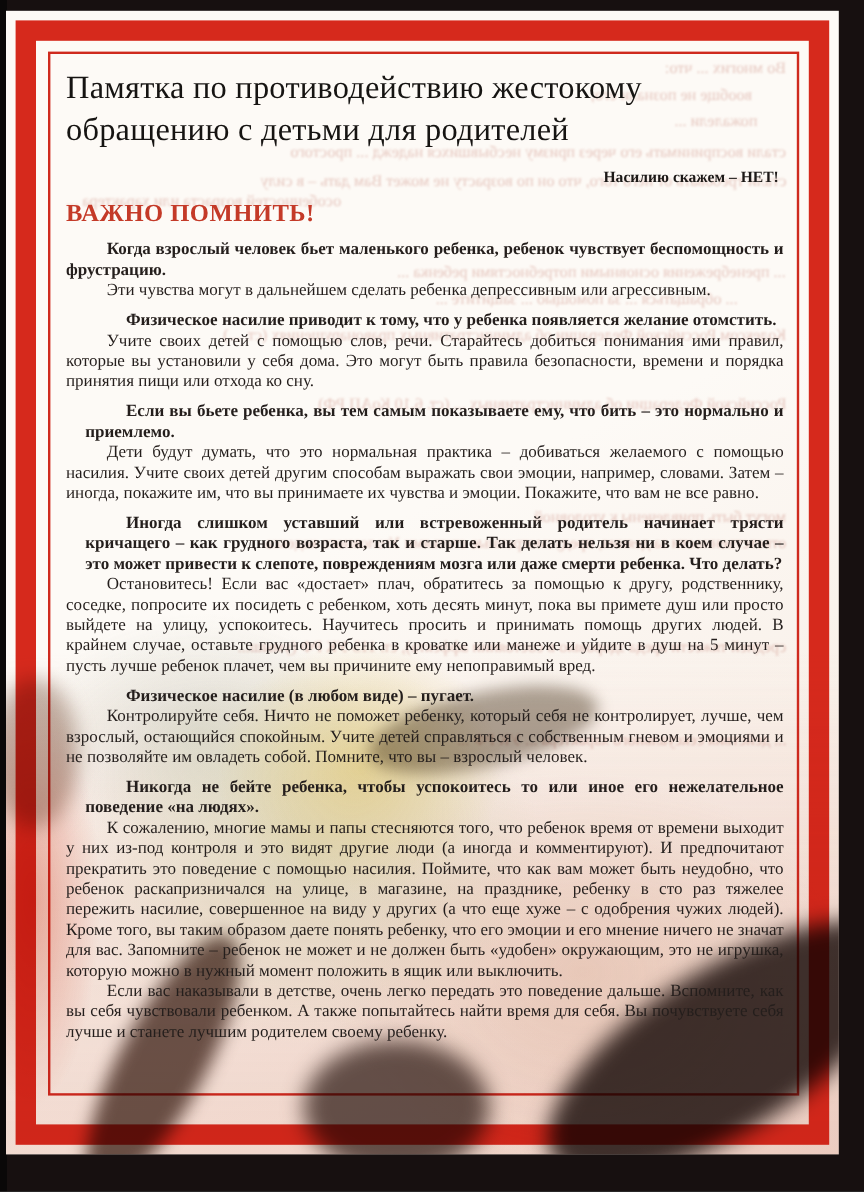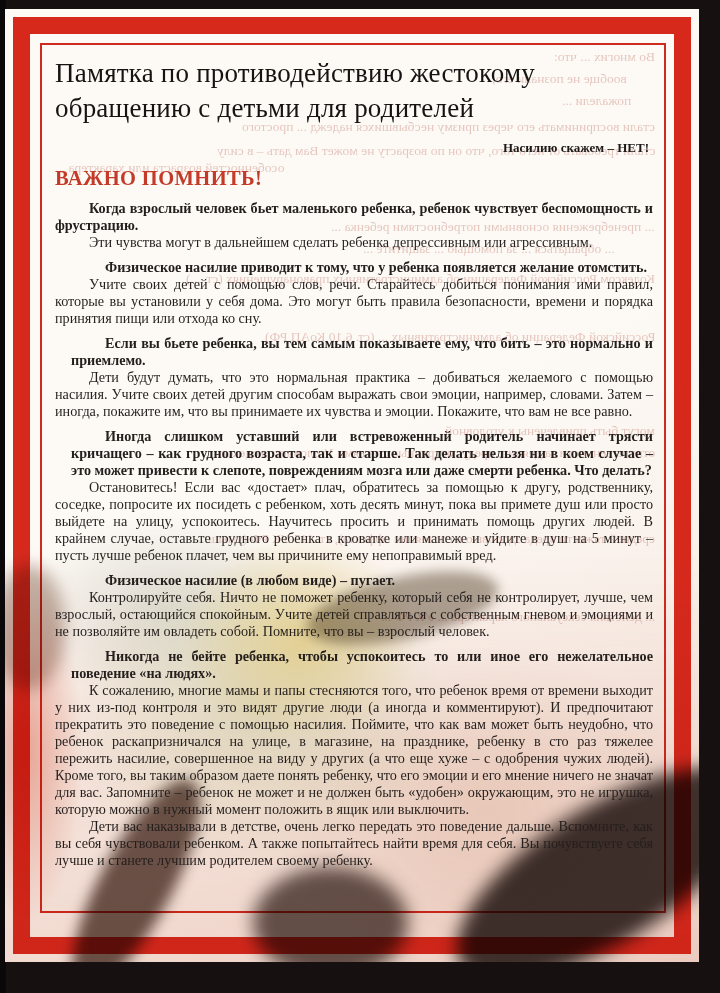--- a/index.html
+++ b/index.html
@@ -101,17 +101,17 @@
         <p class="b gap">Физическое насилие приводит к тому, что у ребенка появляется желание отомстить.</p>
         <p>Учите своих детей с помощью слов, речи. Старайтесь добиться понимания ими правил, которые вы установили у себя дома. Это могут быть правила безопасности, времени и порядка принятия пищи или отхода ко сну.</p>
         <p class="b gap">Если вы бьете ребенка, вы тем самым показываете ему, что бить – это нормально и приемлемо.</p>
         <p>Дети будут думать, что это нормальная практика – добиваться желаемого с помощью насилия. Учите своих детей другим способам выражать свои эмоции, например, словами. Затем – иногда, покажите им, что вы принимаете их чувства и эмоции. Покажите, что вам не все равно.</p>
         <p class="b gap">Иногда слишком уставший или встревоженный родитель начинает трясти кричащего – как грудного возраста, так и старше. Так делать нельзя ни в коем случае – это может привести к слепоте, повреждениям мозга или даже смерти ребенка. Что делать?</p>
         <p>Остановитесь! Если вас «достает» плач, обратитесь за помощью к другу, родственнику, соседке, попросите их посидеть с ребенком, хоть десять минут, пока вы примете душ или просто выйдете на улицу, успокоитесь. Научитесь просить и принимать помощь других людей. В крайнем случае, оставьте грудного ребенка в кроватке или манеже и уйдите в душ на 5 минут – пусть лучше ребенок плачет, чем вы причините ему непоправимый вред.</p>
         <p class="b gap">Физическое насилие (в любом виде) – пугает.</p>
         <p>Контролируйте себя. Ничто не поможет ребенку, который себя не контролирует, лучше, чем взрослый, остающийся спокойным. Учите детей справляться с собственным гневом и эмоциями и не позволяйте им овладеть собой. Помните, что вы – взрослый человек.</p>
         <p class="b gap">Никогда не бейте ребенка, чтобы успокоитесь то или иное его нежелательное поведение «на людях».</p>
         <p>К сожалению, многие мамы и папы стесняются того, что ребенок время от времени выходит у них из-под контроля и это видят другие люди (а иногда и комментируют). И предпочитают прекратить это поведение с помощью насилия. Поймите, что как вам может быть неудобно, что ребенок раскапризничался на улице, в магазине, на празднике, ребенку в сто раз тяжелее пережить насилие, совершенное на виду у других (а что еще хуже – с одобрения чужих людей). Кроме того, вы таким образом даете понять ребенку, что его эмоции и его мнение ничего не значат для вас. Запомните – ребенок не может и не должен быть «удобен» окружающим, это не игрушка, которую можно в нужный момент положить в ящик или выключить.</p>
-        <p>Дети вас наказывали в детстве, очень легко передать это поведение дальше. Вспомните, как вы себя чувствовали ребенком. А также попытайтесь найти время для себя. Вы почувствуете себя лучше и станете лучшим родителем своему ребенку.</p>
+        <p>Если вас наказывали в детстве, очень легко передать это поведение дальше. Вспомните, как вы себя чувствовали ребенком. А также попытайтесь найти время для себя. Вы почувствуете себя лучше и станете лучшим родителем своему ребенку.</p>
       </div>
     </div>
   </div>
 </div>
 
 </body></html>

